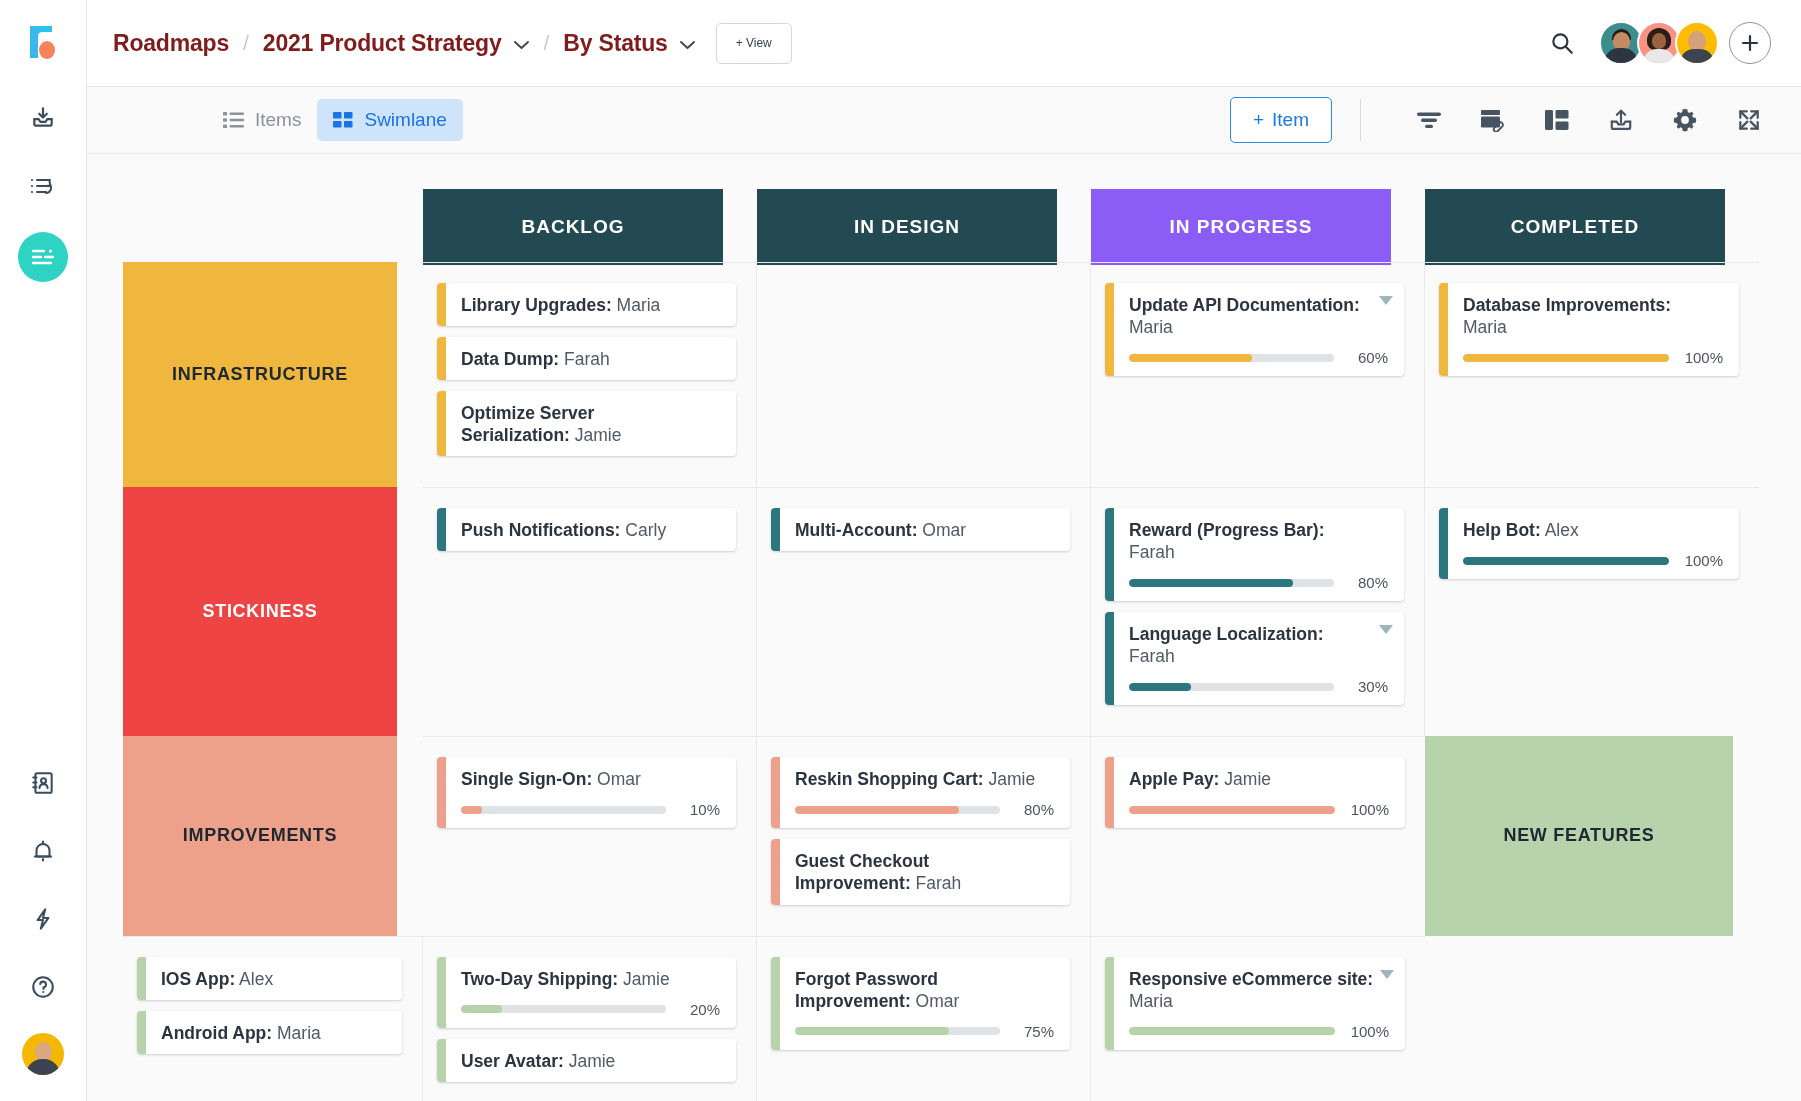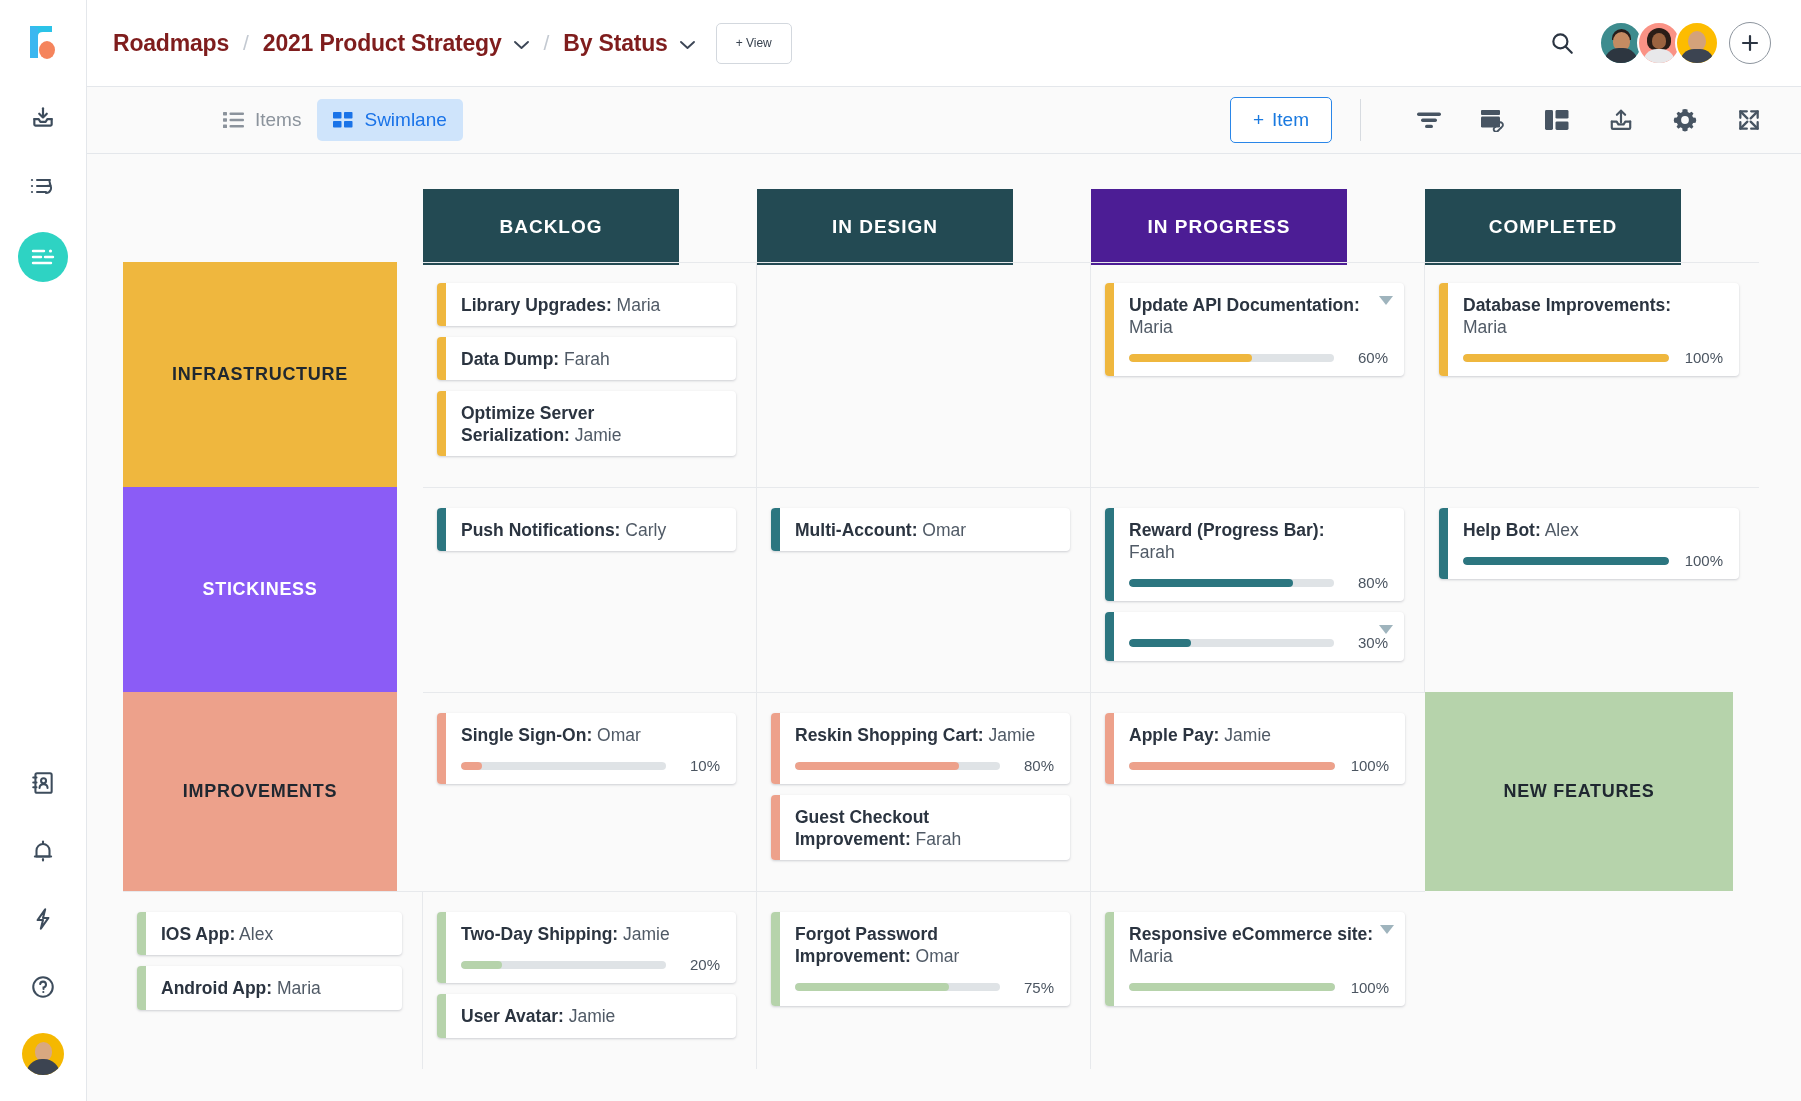--- a/index.html
+++ b/index.html
@@ -137,21 +137,21 @@
   .board-grid {
     display: grid;
     grid-template-columns: 300px 334px 334px 334px 334px;
     column-gap: 0px;
   }
   
   .hdr-spacer { height: 108px; }
   .col-hdr-cell { height: 108px; display:flex; align-items: flex-start; padding-top: 35px; }
   .col-hdr {
     background: #234a53; color: #ffffff;
-    width: 256px; height: 76px;
+    width: 300px; height: 76px;
     display: flex; align-items: center; justify-content: center;
     font-size: 19px; font-weight: bold; letter-spacing: 1.0px;
   }
 
   
   .lane-label {
     display: flex; align-items: center; justify-content: center;
     font-size: 18px; font-weight: bold; letter-spacing: 0.7px;
     margin: 0 26px 0 0;
   }
@@ -423,21 +423,21 @@
     <div id="board">
       <div class="board-grid" id="grid-root">
           <div class="hdr-spacer"></div>
           <div class="col-hdr-cell">
             <div class="col-hdr" style="background: rgb(35, 74, 83);">BACKLOG</div>
           </div>
           <div class="col-hdr-cell">
             <div class="col-hdr" style="background: rgb(35, 74, 83);">IN DESIGN</div>
           </div>
           <div class="col-hdr-cell">
-            <div class="col-hdr" style="background: #4c1d95;">IN PROGRESS</div>
+            <div class="col-hdr" style="background: #8b5cf6;">IN PROGRESS</div>
           </div>
           <div class="col-hdr-cell">
             <div class="col-hdr" style="background: rgb(35, 74, 83);">COMPLETED</div>
           </div>
           <div class="lane-label" style="background: rgb(239, 183, 62); color: rgb(31, 39, 48); min-height: 196px; margin-top: 0px;">INFRASTRUCTURE</div>
           <div class="lane-cell">
             <div class="card">
               <div class="card-stripe" style="background: rgb(239, 183, 62);"></div>
               <div class="card-body">
                 <div class="card-title"><span>Library Upgrades:</span><span class="owner"> Maria</span></div>
@@ -479,21 +479,21 @@
                 <div class="card-title"><span>Database Improvements:</span><span class="owner"> Maria</span></div>
                 <div class="prog-row">
                   <div class="prog-track">
                     <div class="prog-fill" style="width: 100%; background: rgb(239, 183, 62);"></div>
                   </div>
                   <div class="prog-pct">100%</div>
                 </div>
               </div>
             </div>
           </div>
-          <div class="lane-label" style="background: #8b5cf6; color: rgb(255, 255, 255); min-height: 194px; margin-top: 0px;">STICKINESS</div>
+          <div class="lane-label" style="background: #ef4444; color: rgb(255, 255, 255); min-height: 194px; margin-top: 0px;">STICKINESS</div>
           <div class="lane-cell">
             <div class="card">
               <div class="card-stripe" style="background: rgb(44, 118, 128);"></div>
               <div class="card-body">
                 <div class="card-title"><span>Push Notifications:</span><span class="owner"> Carly</span></div>
               </div>
             </div>
           </div>
           <div class="lane-cell">
             <div class="card">
@@ -512,20 +512,21 @@
                   <div class="prog-track">
                     <div class="prog-fill" style="width: 80%; background: rgb(44, 118, 128);"></div>
                   </div>
                   <div class="prog-pct">80%</div>
                 </div>
               </div>
             </div>
             <div class="card">
               <div class="card-stripe" style="background: rgb(44, 118, 128);"></div>
               <div class="card-body">
+                <div class="card-title"><span>Language Localization:</span><span class="owner"> Farah</span></div>
                 <div class="prog-row">
                   <div class="prog-track">
                     <div class="prog-fill" style="width: 30%; background: rgb(44, 118, 128);"></div>
                   </div>
                   <div class="prog-pct">30%</div>
                 </div>
               </div>
               <div class="card-caret"></div>
             </div>
           </div>

